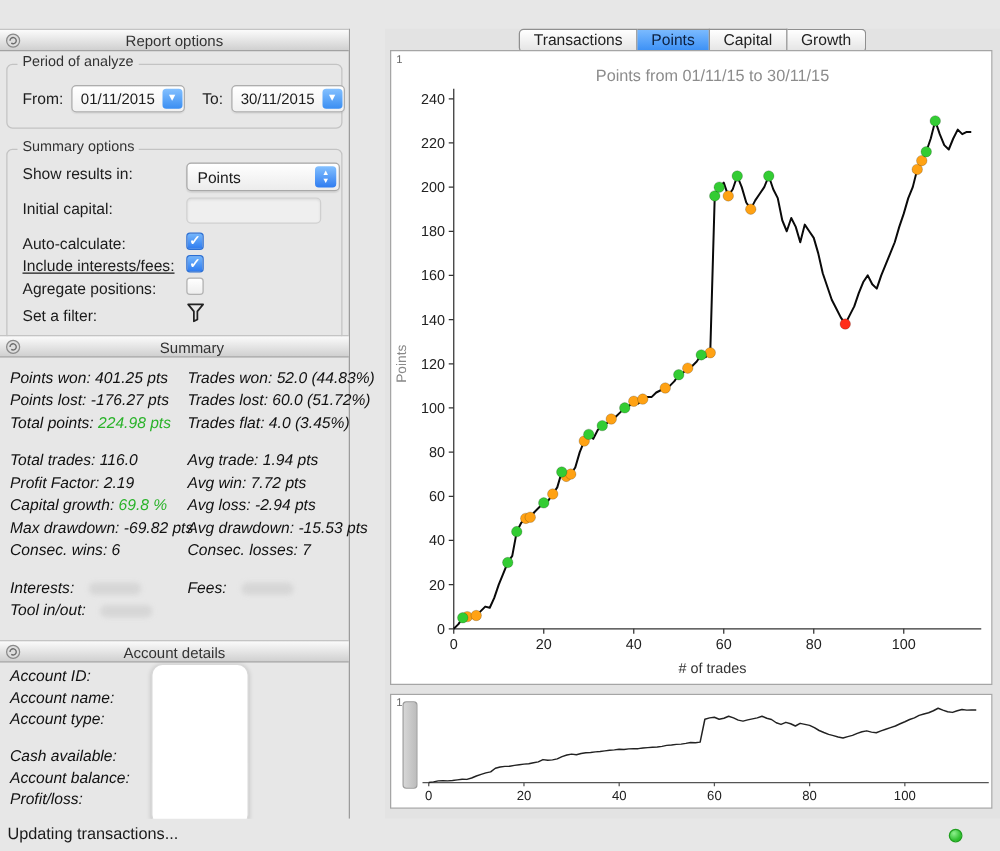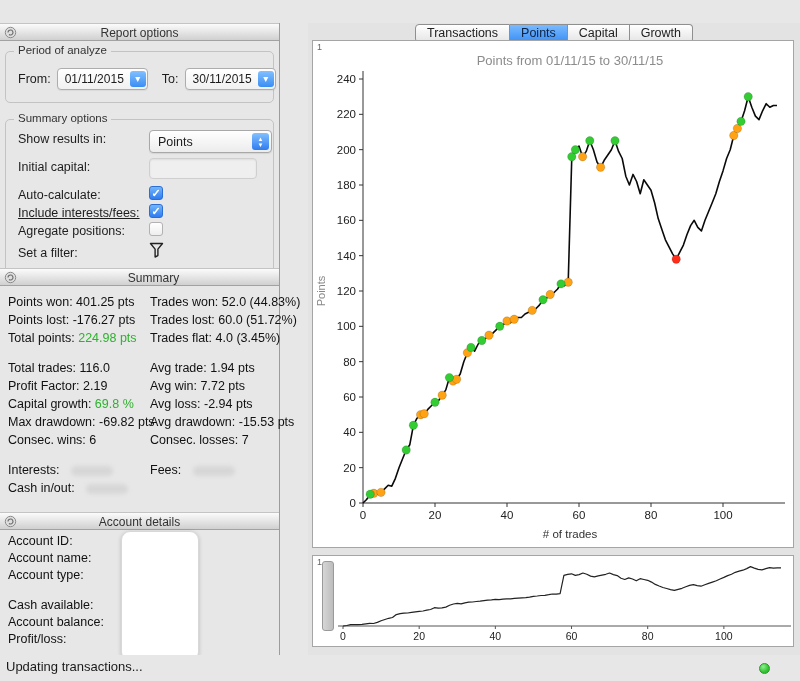--- a/index.html
+++ b/index.html
@@ -54,21 +54,21 @@
 
   
   #summary-grid{position:absolute;left:8px;right:2px;display:grid;grid-template-columns:142px 1fr;}
   .stat{font-size:12.5px;height:18px;line-height:18px;white-space:nowrap;color:#111;}
   .stat .green-val{color:#2bb32b;}
   .spacer{height:12px;}
   .blur-blob{display:inline-block;width:42px;height:10px;background:#d4d4d4;border-radius:5px;
     margin-left:8px;filter:blur(2px);vertical-align:middle;opacity:.85;}
 
   
-  #account-rows{position:absolute;left:8px;}
+  #account-rows{position:absolute;left:8px;font-style:italic;}
   .acc-row{font-size:12.5px;height:17px;line-height:17px;color:#111;}
   .acc-gap{height:13px;}
   #privacy-card{position:absolute;left:121px;top:508px;width:76px;height:128px;background:#fff;
     border:1px solid #d8d8d8;border-radius:9px;box-shadow:0 1px 4px rgba(0,0,0,.18);}
 
   
   #right{position:absolute;left:308px;top:23px;width:492px;height:632px;background:#e3e3e3;}
   #tab-bar{position:absolute;top:0;left:0;right:0;text-align:center;height:18px;}
   #tab-bar-inner{display:inline-flex;}
   .tab{height:17px;line-height:17px;padding:0 11px;font-size:12.5px;color:#222;
@@ -174,21 +174,21 @@
       </div>
     </div>
 
     <div class="section-header" style="top:245px;padding-left:28px;">
       <svg class="hdr-icon" viewBox="0 0 13 13">
         <circle cx="6.5" cy="6.5" r="5.2" fill="#dedede" stroke="#8a8a8a"></circle>
         <path d="M4 6.5 a2.5 2.5 0 1 1 1 2" fill="none" stroke="#6b6b6b" stroke-width="1.1"></path>
       </svg>
       <span>Summary</span>
     </div>
-    <div id="summary-grid" style="top:270px;">
+    <div id="summary-grid" style="top:270px;font-style:italic;">
         <div class="stat"><span>Points won: </span><span>401.25 pts</span></div>
         <div class="stat"><span>Trades won: </span><span>52.0 (44.83%)</span></div>
         <div class="stat"><span>Points lost: </span><span>-176.27 pts</span></div>
         <div class="stat"><span>Trades lost: </span><span>60.0 (51.72%)</span></div>
         <div class="stat"><span>Total points: </span><span class="green-val">224.98 pts</span></div>
         <div class="stat"><span>Trades flat: </span><span>4.0 (3.45%)</span></div>
         <div class="spacer"></div>
         <div class="spacer"></div>
         <div class="stat"><span>Total trades: </span><span>116.0</span></div>
         <div class="stat"><span>Avg trade: </span><span>1.94 pts</span></div>
@@ -197,21 +197,21 @@
         <div class="stat"><span>Capital growth: </span><span class="green-val">69.8 %</span></div>
         <div class="stat"><span>Avg loss: </span><span>-2.94 pts</span></div>
         <div class="stat"><span>Max drawdown: </span><span>-69.82 pts</span></div>
         <div class="stat"><span>Avg drawdown: </span><span>-15.53 pts</span></div>
         <div class="stat"><span>Consec. wins: </span><span>6</span></div>
         <div class="stat"><span>Consec. losses: </span><span>7</span></div>
         <div class="spacer"></div>
         <div class="spacer"></div>
         <div class="stat"><span>Interests: </span><span></span><span class="blur-blob"></span></div>
         <div class="stat"><span>Fees: </span><span></span><span class="blur-blob"></span></div>
-        <div class="stat"><span>Cash in/out: </span><span></span><span class="blur-blob"></span></div>
+        <div class="stat"><span>Tool in/out: </span><span></span><span class="blur-blob"></span></div>
       </div>
 
     <div class="section-header" style="top:489px;">
       <svg class="hdr-icon" viewBox="0 0 13 13">
         <circle cx="6.5" cy="6.5" r="5.2" fill="#dedede" stroke="#8a8a8a"></circle>
         <path d="M4 6.5 a2.5 2.5 0 1 1 1 2" fill="none" stroke="#6b6b6b" stroke-width="1.1"></path>
       </svg>
       <span>Account details</span>
     </div>
     <div id="account-rows" style="top:510px;">

